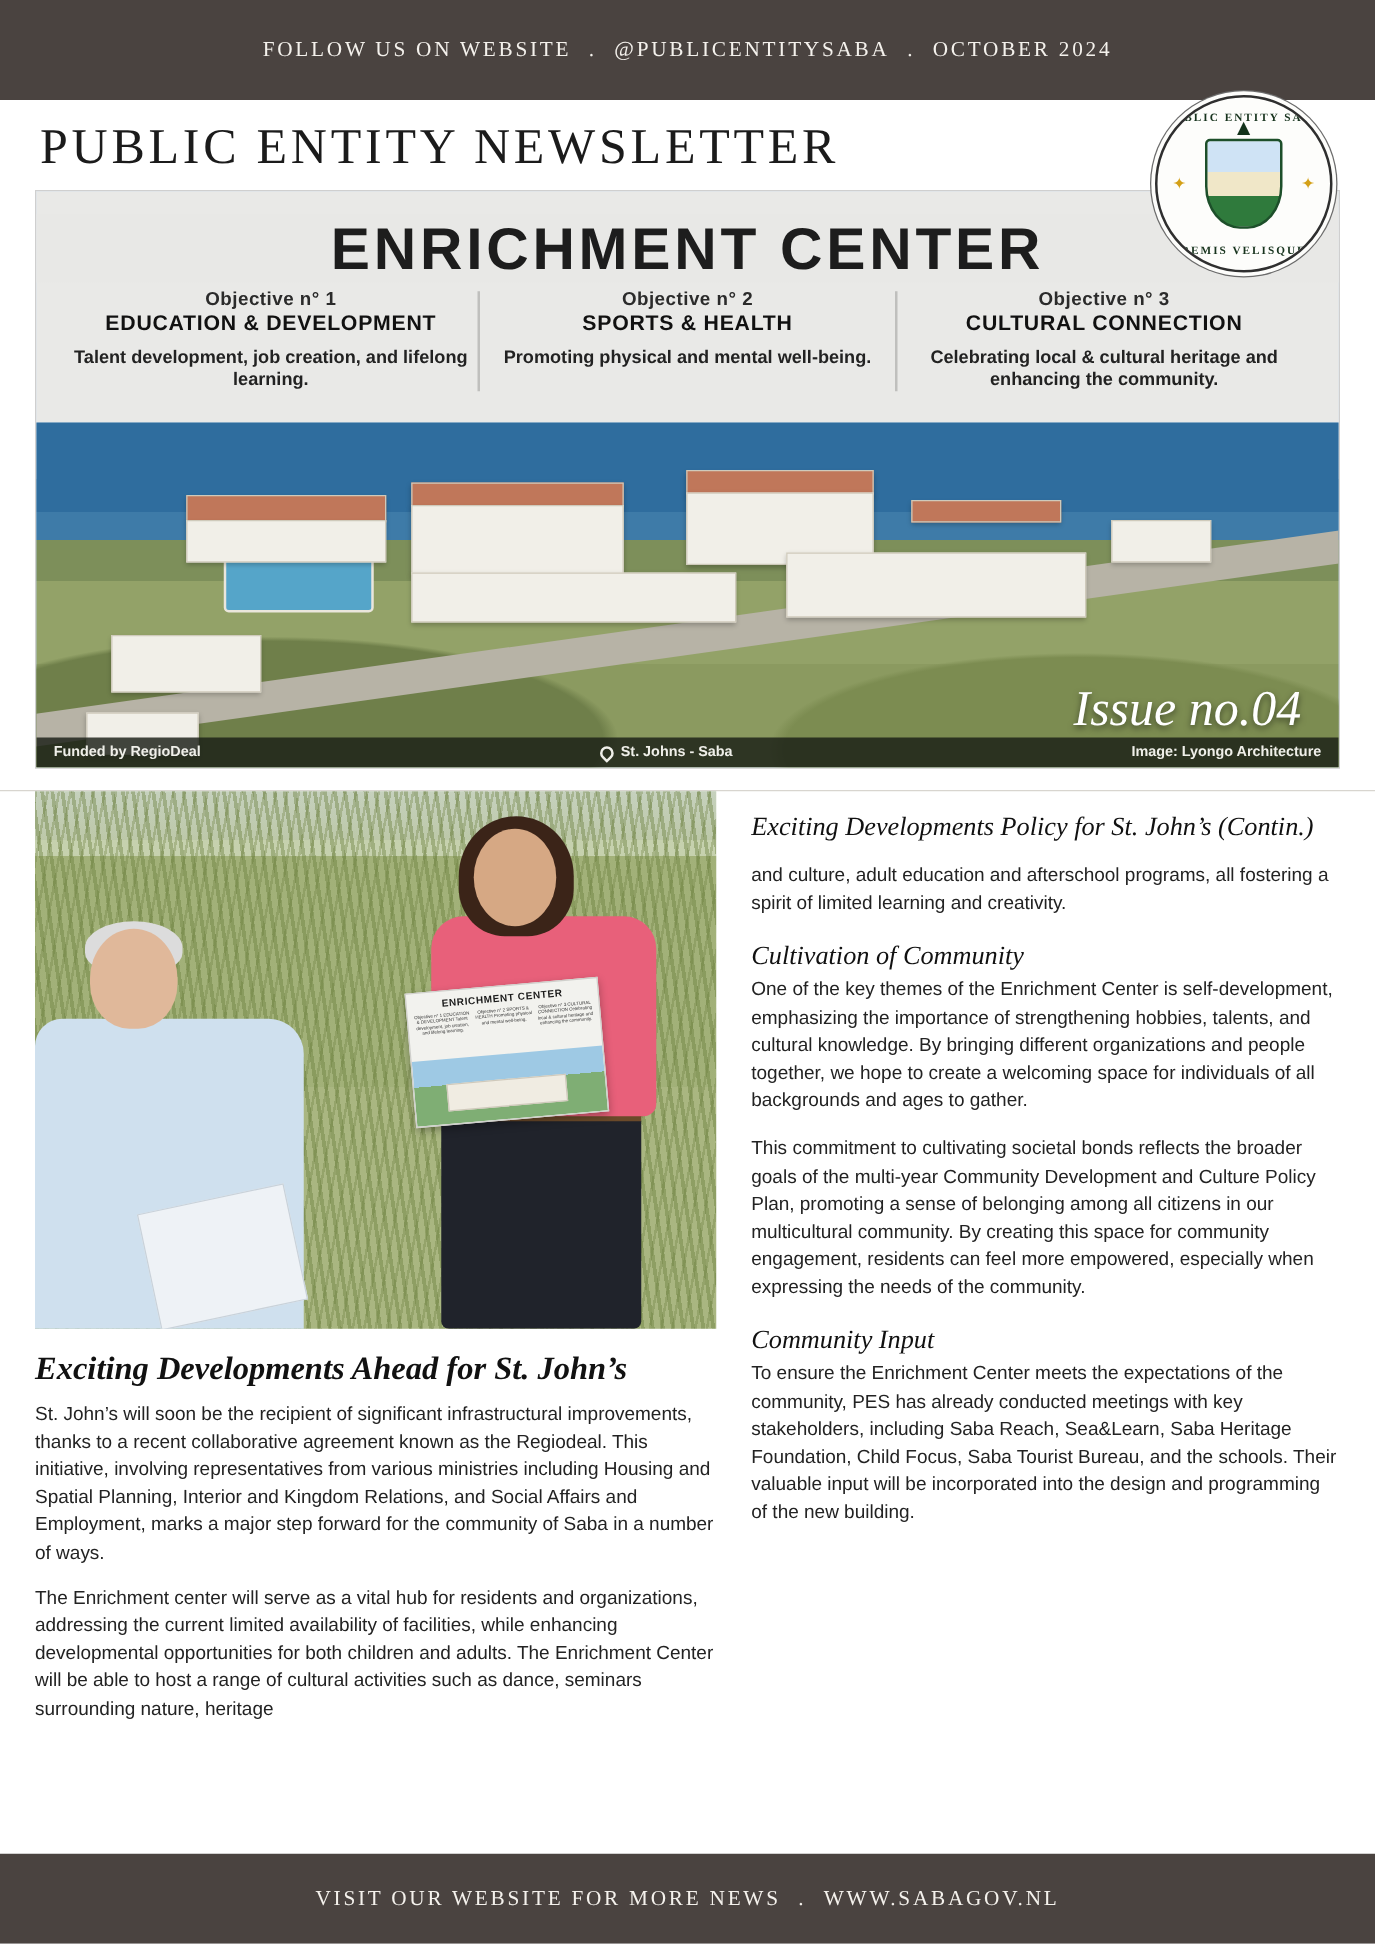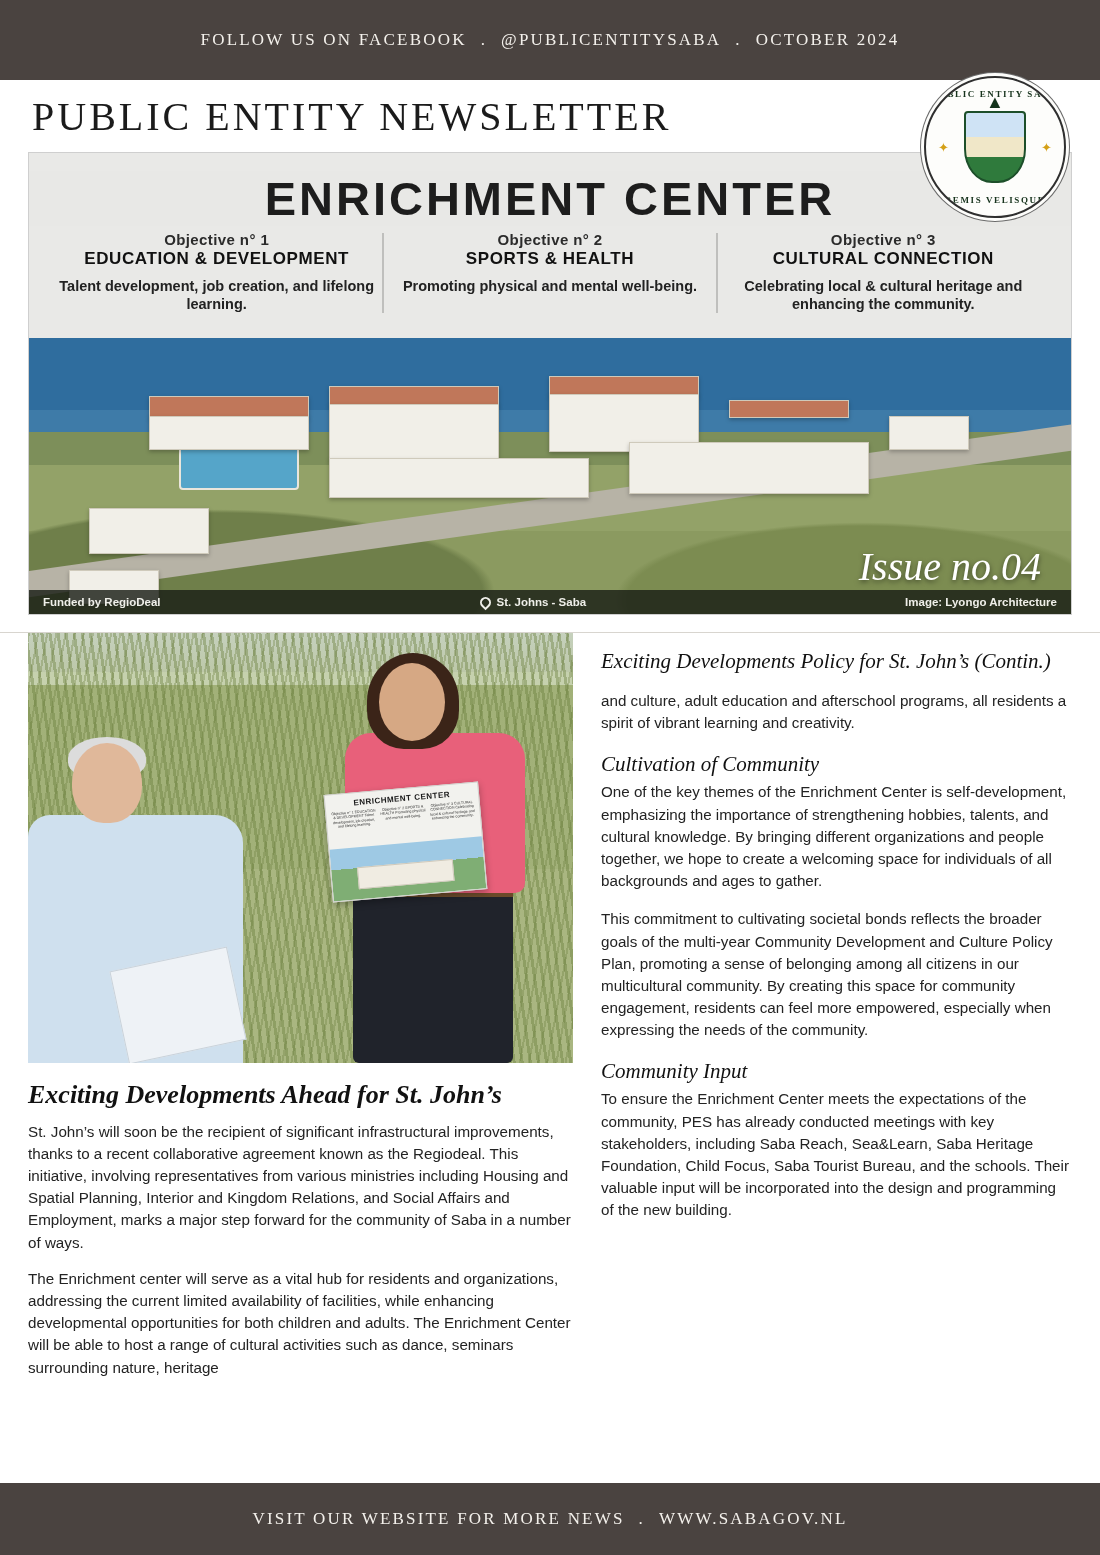--- a/index.html
+++ b/index.html
@@ -302,21 +302,21 @@
     font-family: "Liberation Serif", serif;
     font-size: 17px;
     letter-spacing: 2.2px;
   }
   .footer .sep { display:inline-block; padding: 0 14px; }
 </style>
 </head>
 <body>
 
 <div class="topbar">
-  <span>FOLLOW US ON FACEBOOK</span>
+  <span>FOLLOW US ON WEBSITE</span>
   <span class="sep">.</span>
   <span>@PUBLICENTITYSABA</span>
   <span class="sep">.</span>
   <span>OCTOBER 2024</span>
 </div>
 
 <div class="masthead">
   <h1>PUBLIC ENTITY NEWSLETTER</h1>
 </div>
 
@@ -417,21 +417,21 @@
       </div>
     </div>
 
     <h2 class="headline">Exciting Developments Ahead for St. John’s</h2>
     <p class="body">St. John’s will soon be the recipient of significant infrastructural improvements, thanks to a recent collaborative agreement known as the Regiodeal. This initiative, involving representatives from various ministries including Housing and Spatial Planning, Interior and Kingdom Relations, and Social Affairs and Employment, marks a major step forward for the community of Saba in a number of ways.</p>
     <p class="body">The Enrichment center will serve as a vital hub for residents and organizations, addressing the current limited availability of facilities, while enhancing developmental opportunities for both children and adults. The Enrichment Center will be able to host a range of cultural activities such as dance, seminars surrounding nature, heritage</p>
   </div>
 
   <div class="col-right">
     <h3 class="sub first">Exciting Developments Policy for St. John’s (Contin.)</h3>
-    <p class="body" style="margin-top:16px;">and culture, adult education and afterschool programs, all residents a spirit of vibrant learning and creativity.</p>
+    <p class="body" style="margin-top:16px;">and culture, adult education and afterschool programs, all fostering a spirit of limited learning and creativity.</p>
 
     <h3 class="sub">Cultivation of Community</h3>
     <p class="body">One of the key themes of the Enrichment Center is self-development, emphasizing the importance of strengthening hobbies, talents, and cultural knowledge. By bringing different organizations and people together, we hope to create a welcoming space for individuals of all backgrounds and ages to gather.</p>
     <p class="body">This commitment to cultivating societal bonds reflects the broader goals of the multi-year Community Development and Culture Policy Plan, promoting a sense of belonging among all citizens in our multicultural community. By creating this space for community engagement, residents can feel more empowered, especially when expressing the needs of the community.</p>
 
     <h3 class="sub">Community Input</h3>
     <p class="body">To ensure the Enrichment Center meets the expectations of the community, PES has already conducted meetings with key stakeholders, including Saba Reach, Sea&amp;Learn, Saba Heritage Foundation, Child Focus, Saba Tourist Bureau, and the schools. Their valuable input will be incorporated into the design and programming of the new building.</p>
   </div>
 </div>
 

